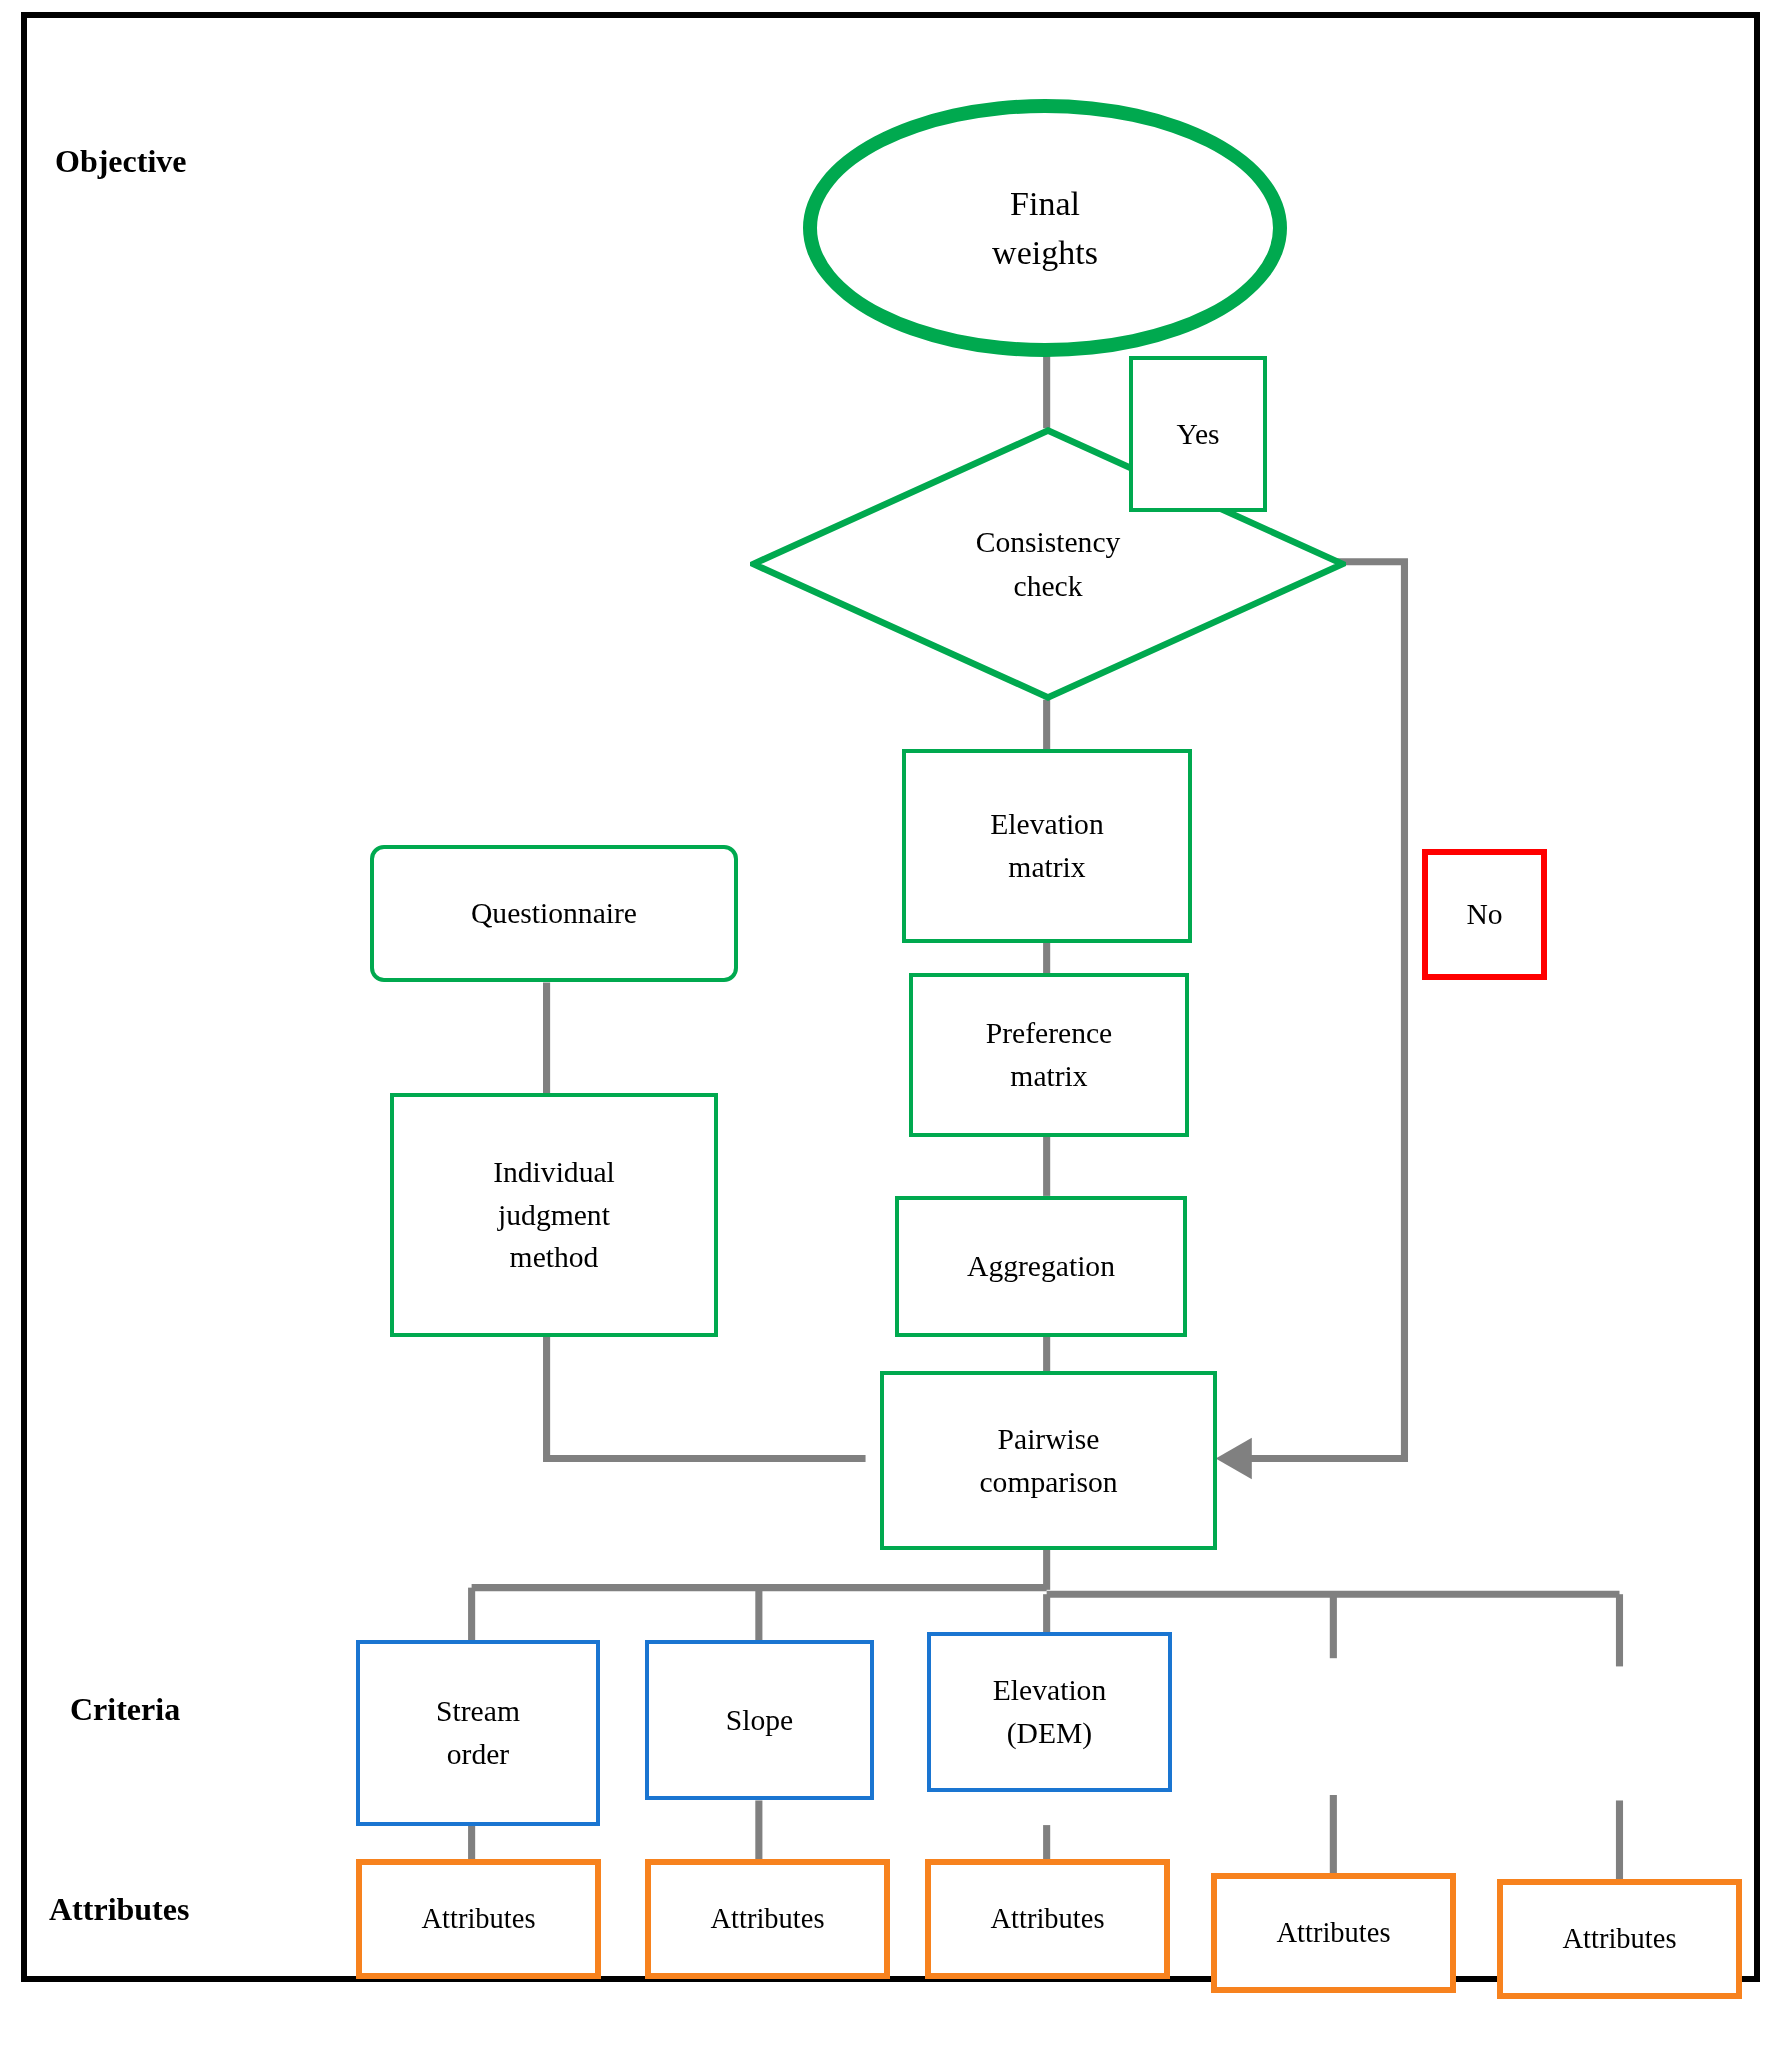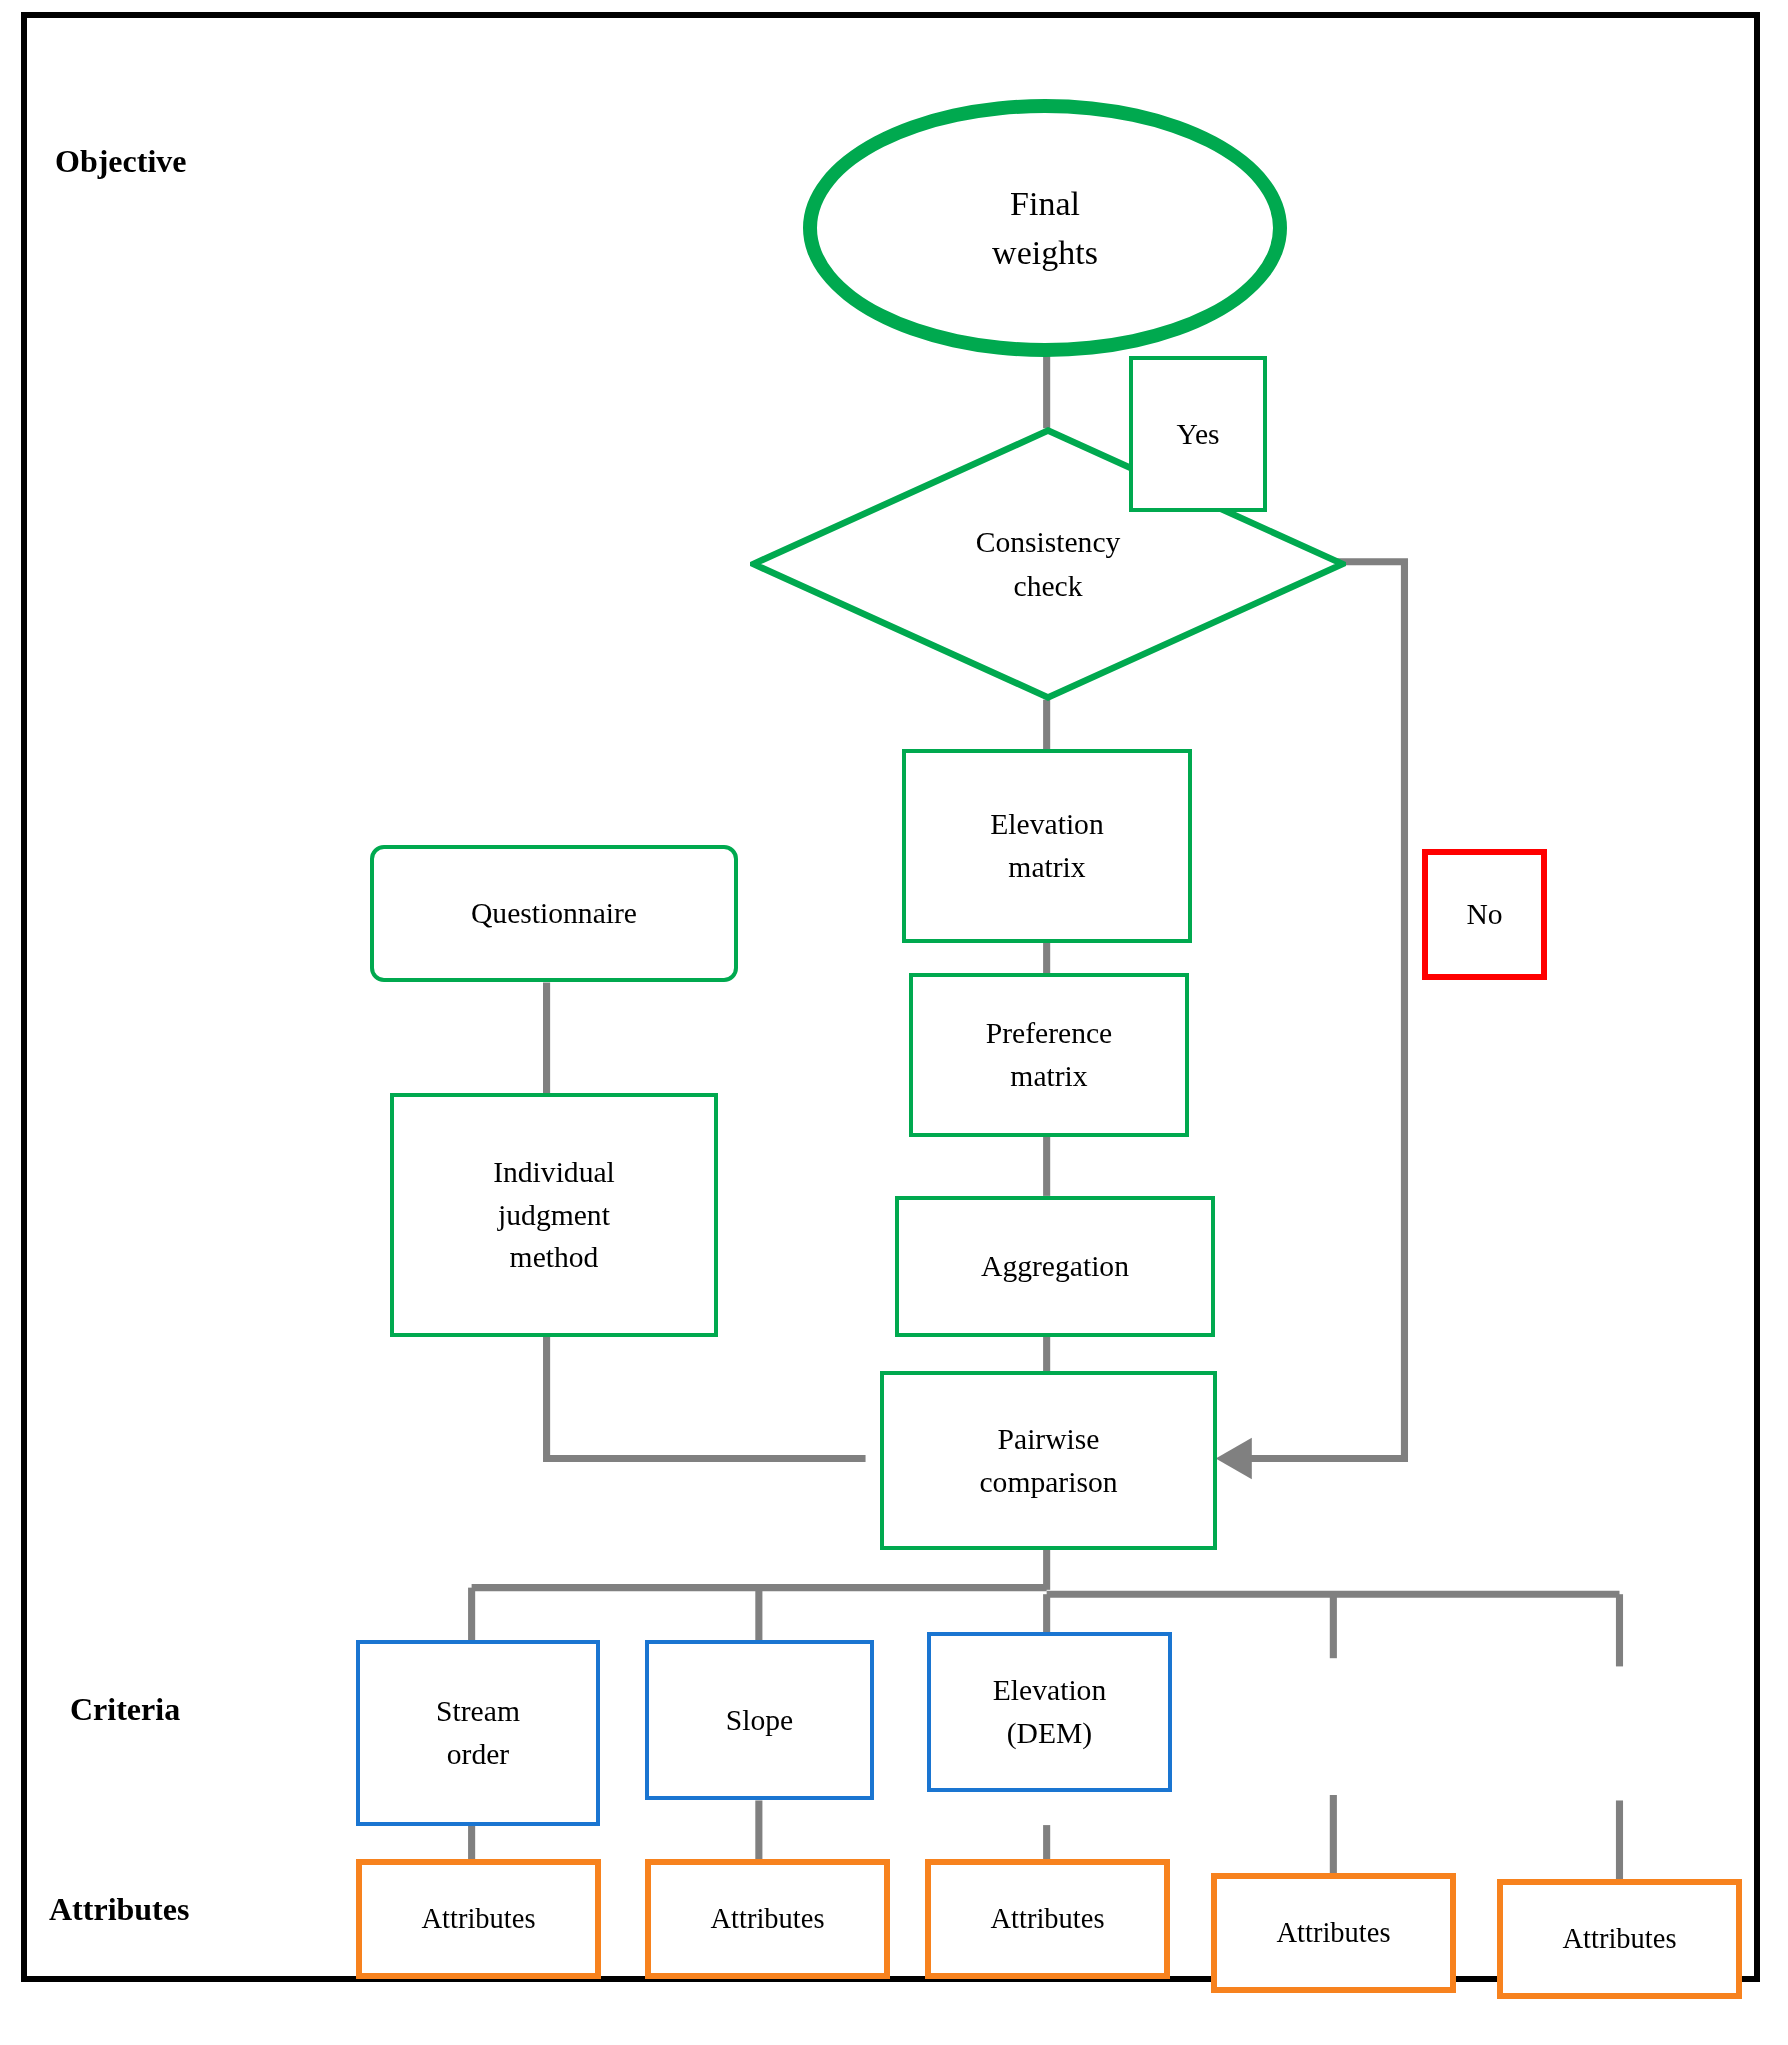--- a/index.html
+++ b/index.html
@@ -173,21 +173,21 @@
     </div>
   </div>
 
   <div class="node green-box t-md" style="left:909px; top:973px; width:280px; height:164px;">
     <div>
       <div>Preference</div>
       <div>matrix</div>
     </div>
   </div>
 
-  <div class="node green-box t-md" style="left:895px; top:1196px; width:320px; height:141px;align-items:center;">
+  <div class="node green-box t-md" style="left:895px; top:1196px; width:292px; height:141px;align-items:center;">
     <span>Aggregation</span>
   </div>
 
   <div class="node green-box t-md" style="left:880px; top:1371px; width:337px; height:179px;">
     <div>
       <div>Pairwise</div>
       <div>comparison</div>
     </div>
   </div>
 

